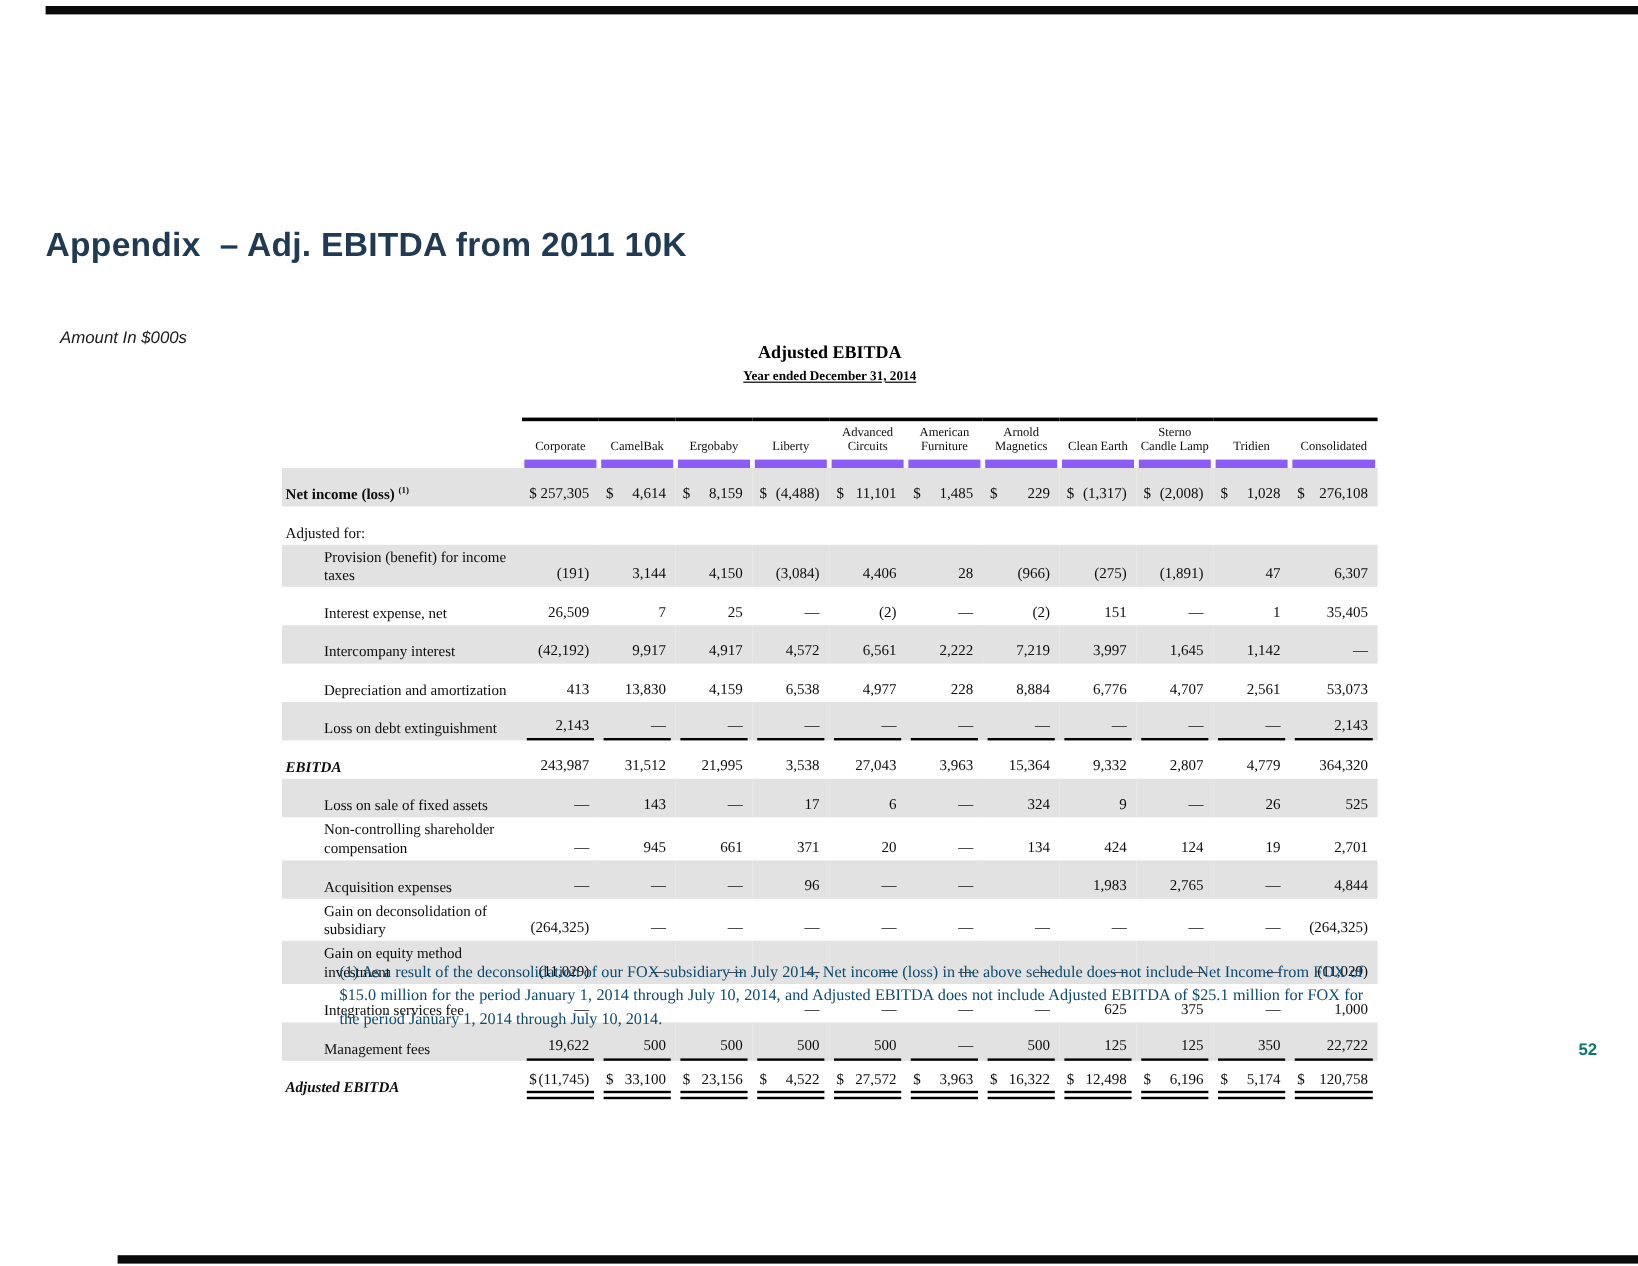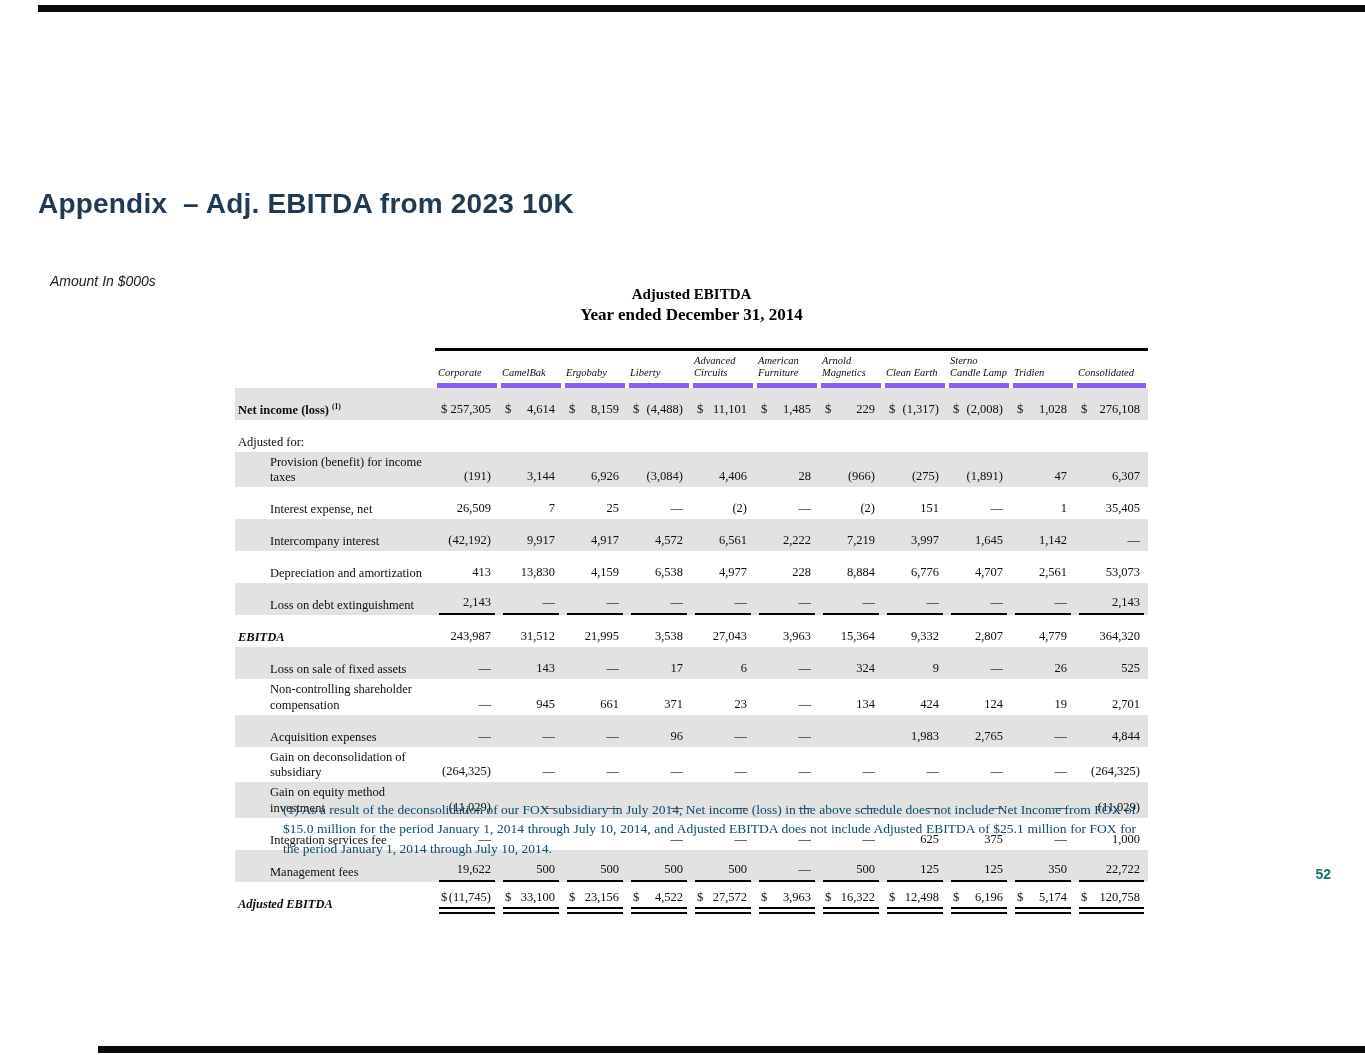--- a/index.html
+++ b/index.html
@@ -14,31 +14,31 @@
     font-size:28px;font-weight:bold;color:#1f3a52;letter-spacing:0.2px;white-space:pre;
   }
   .amount-note{
     position:absolute;left:50px;top:273px;font-size:14px;font-style:italic;color:#1a1a1a;
   }
   .table-area{position:absolute;left:235px;top:284px;width:913px;}
   .tbl-title,.tbl-subtitle{
     text-align:center;font-family:"Liberation Serif",serif;font-weight:bold;color:#000;
   }
   .tbl-title{font-size:15px;line-height:20px;}
-  .tbl-subtitle{font-size:17px;line-height:21px;}
+  .tbl-subtitle{font-size:11px;line-height:21px;text-decoration:underline;}
   table{
     border-collapse:collapse;table-layout:fixed;width:913px;margin-top:13px;
     font-family:"Liberation Serif",serif;font-size:12.5px;color:#0d0d0d;
   }
   td,th{padding:0;vertical-align:bottom;}
   .toprule{border-bottom:3px solid #000;height:10px;}
   th{font-weight:normal;padding:4px 2px 0 2px;}
   .colname{
-    border-bottom:5px solid #8b5cf6;font-size:10.5px;line-height:1.18;
-    text-align:left;padding:0 1px 3px 1px;font-style:italic;
+    border-bottom:7px solid #8b5cf6;font-size:10.5px;line-height:1.18;
+    text-align:center;padding:0 1px 3px 1px;
   }
   tbody tr{height:32px;}
   tr.shaded td{background:#e2e2e2;}
   td.lbl{padding:3px 2px 2px 3px;line-height:1.22;}
   td.lbl.indent{padding-left:35px;margin-left:48px;}
   td.lbl.bold{font-weight:bold;}
   td.lbl.emph{font-weight:bold;font-style:italic;}
   td.val{}
   .vw{margin:0 4px;padding:3px 4px 3px 0;text-align:right;line-height:1.2;}
   .vw.cur{display:flex;justify-content:space-between;padding-left:2px;}
@@ -53,21 +53,21 @@
   .page-number{
     position:absolute;right:34px;top:866px;font-size:14px;font-weight:bold;color:#0f766e;
   }
 </style>
 </head>
 <body>
 
 <div class="slide">
   <div class="top-bar"></div>
 
-  <h1 class="slide-title">Appendix  – Adj. EBITDA from 2023 10K</h1>
+  <h1 class="slide-title">Appendix  – Adj. EBITDA from 2011 10K</h1>
 
   <div class="amount-note">Amount In $000s</div>
 
   <div class="table-area">
     <div class="tbl-title">Adjusted EBITDA</div>
     <div class="tbl-subtitle">Year ended December 31, 2014</div>
     <table id="tbl">
       <colgroup id="tbl-cols">
           <col style="width: 200px;">
           <col style="width: 64px;">
@@ -210,21 +210,21 @@
           </tr>
           <tr class="shaded">
             <td class="lbl indent">Provision (benefit) for income taxes</td>
             <td class="val">
               <div class="vw">(191)</div>
             </td>
             <td class="val">
               <div class="vw">3,144</div>
             </td>
             <td class="val">
-              <div class="vw">6,926</div>
+              <div class="vw">4,150</div>
             </td>
             <td class="val">
               <div class="vw">(3,084)</div>
             </td>
             <td class="val">
               <div class="vw">4,406</div>
             </td>
             <td class="val">
               <div class="vw">28</div>
             </td>
@@ -468,21 +468,21 @@
             <td class="val">
               <div class="vw">945</div>
             </td>
             <td class="val">
               <div class="vw">661</div>
             </td>
             <td class="val">
               <div class="vw">371</div>
             </td>
             <td class="val">
-              <div class="vw">23</div>
+              <div class="vw">20</div>
             </td>
             <td class="val">
               <div class="vw">—</div>
             </td>
             <td class="val">
               <div class="vw">134</div>
             </td>
             <td class="val">
               <div class="vw">424</div>
             </td>

